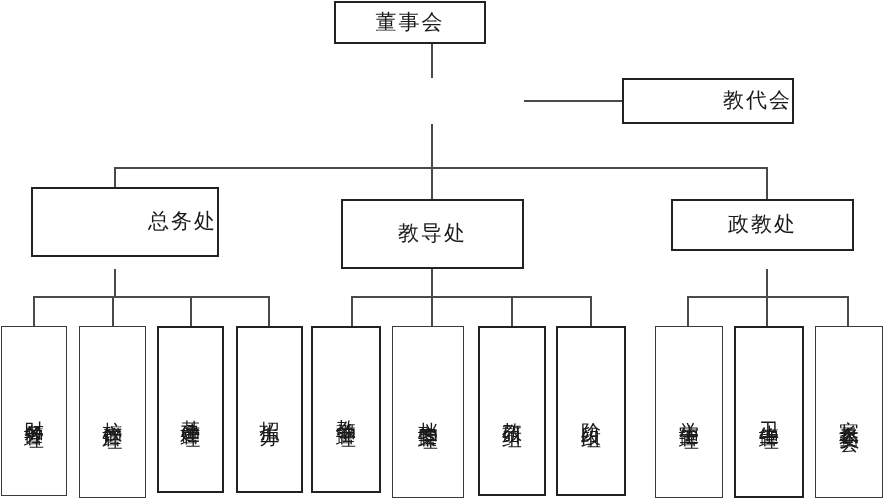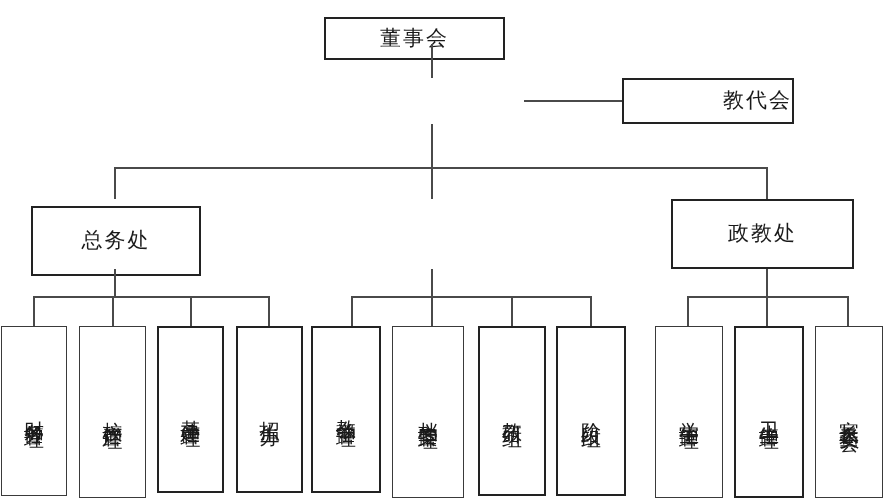--- a/index.html
+++ b/index.html
@@ -49,47 +49,50 @@
     background: #4a4a4a;
   }
   .conn.h { height: 1.6px; }
   .conn.v { width: 1.6px; }
 </style>
 </head>
 <body>
 
 <div id="chart-root">
 
-  <div class="node thick" style="left:324px; top:1px; width:181px; height:43px;margin-top:16px;">
+  <div class="node thick" style="left:334px; top:1px; width:152px; height:43px;">
     <span class="node-label">董事会</span>
   </div>
 
   <div class="conn v" style="left:431px; top:44px; height:34px;"></div>
 
 
   <div class="conn h" style="left:524px; top:100px; width:98px;"></div>
 
   <div class="node thick" style="left:622px; top:78px; width:172px; height:46px;justify-content:flex-end;">
     <span class="node-label">教代会</span>
   </div>
 
   <div class="conn v" style="left:431px; top:124px; height:44px;"></div>
 
   <div class="conn h" style="left:115px; top:167px; width:652px;"></div>
 
   <div class="conn v" style="left:114px; top:167px; height:32px;"></div>
   <div class="conn v" style="left:431px; top:167px; height:32px;"></div>
   <div class="conn v" style="left:766px; top:167px; height:32px;"></div>
 
-  <div class="node thick" style="left:31px; top:206px; width:170px; height:70px;">
+  <div class="node thick" style="left:31px; top:187px; width:188px; height:70px;justify-content:flex-end;">
     <span class="node-label">总务处</span>
   </div>
 
+  <div class="node thick" style="left:341px; top:199px; width:183px; height:70px;">
+    <span class="node-label">教导处</span>
+  </div>
 
-  <div class="node thick" style="left:671px; top:199px; width:183px; height:70px;">
+  <div class="node thick" style="left:671px; top:199px; width:183px; height:52px;">
     <span class="node-label">政教处</span>
   </div>
 
   <div class="conn v" style="left:114px; top:269px; height:28px;"></div>
   <div class="conn h" style="left:33px; top:296px; width:236px;"></div>
   <div class="conn v" style="left:33px; top:296px; height:30px;"></div>
   <div class="conn v" style="left:112px; top:296px; height:30px;"></div>
   <div class="conn v" style="left:190px; top:296px; height:30px;"></div>
   <div class="conn v" style="left:268px; top:296px; height:30px;"></div>
 

